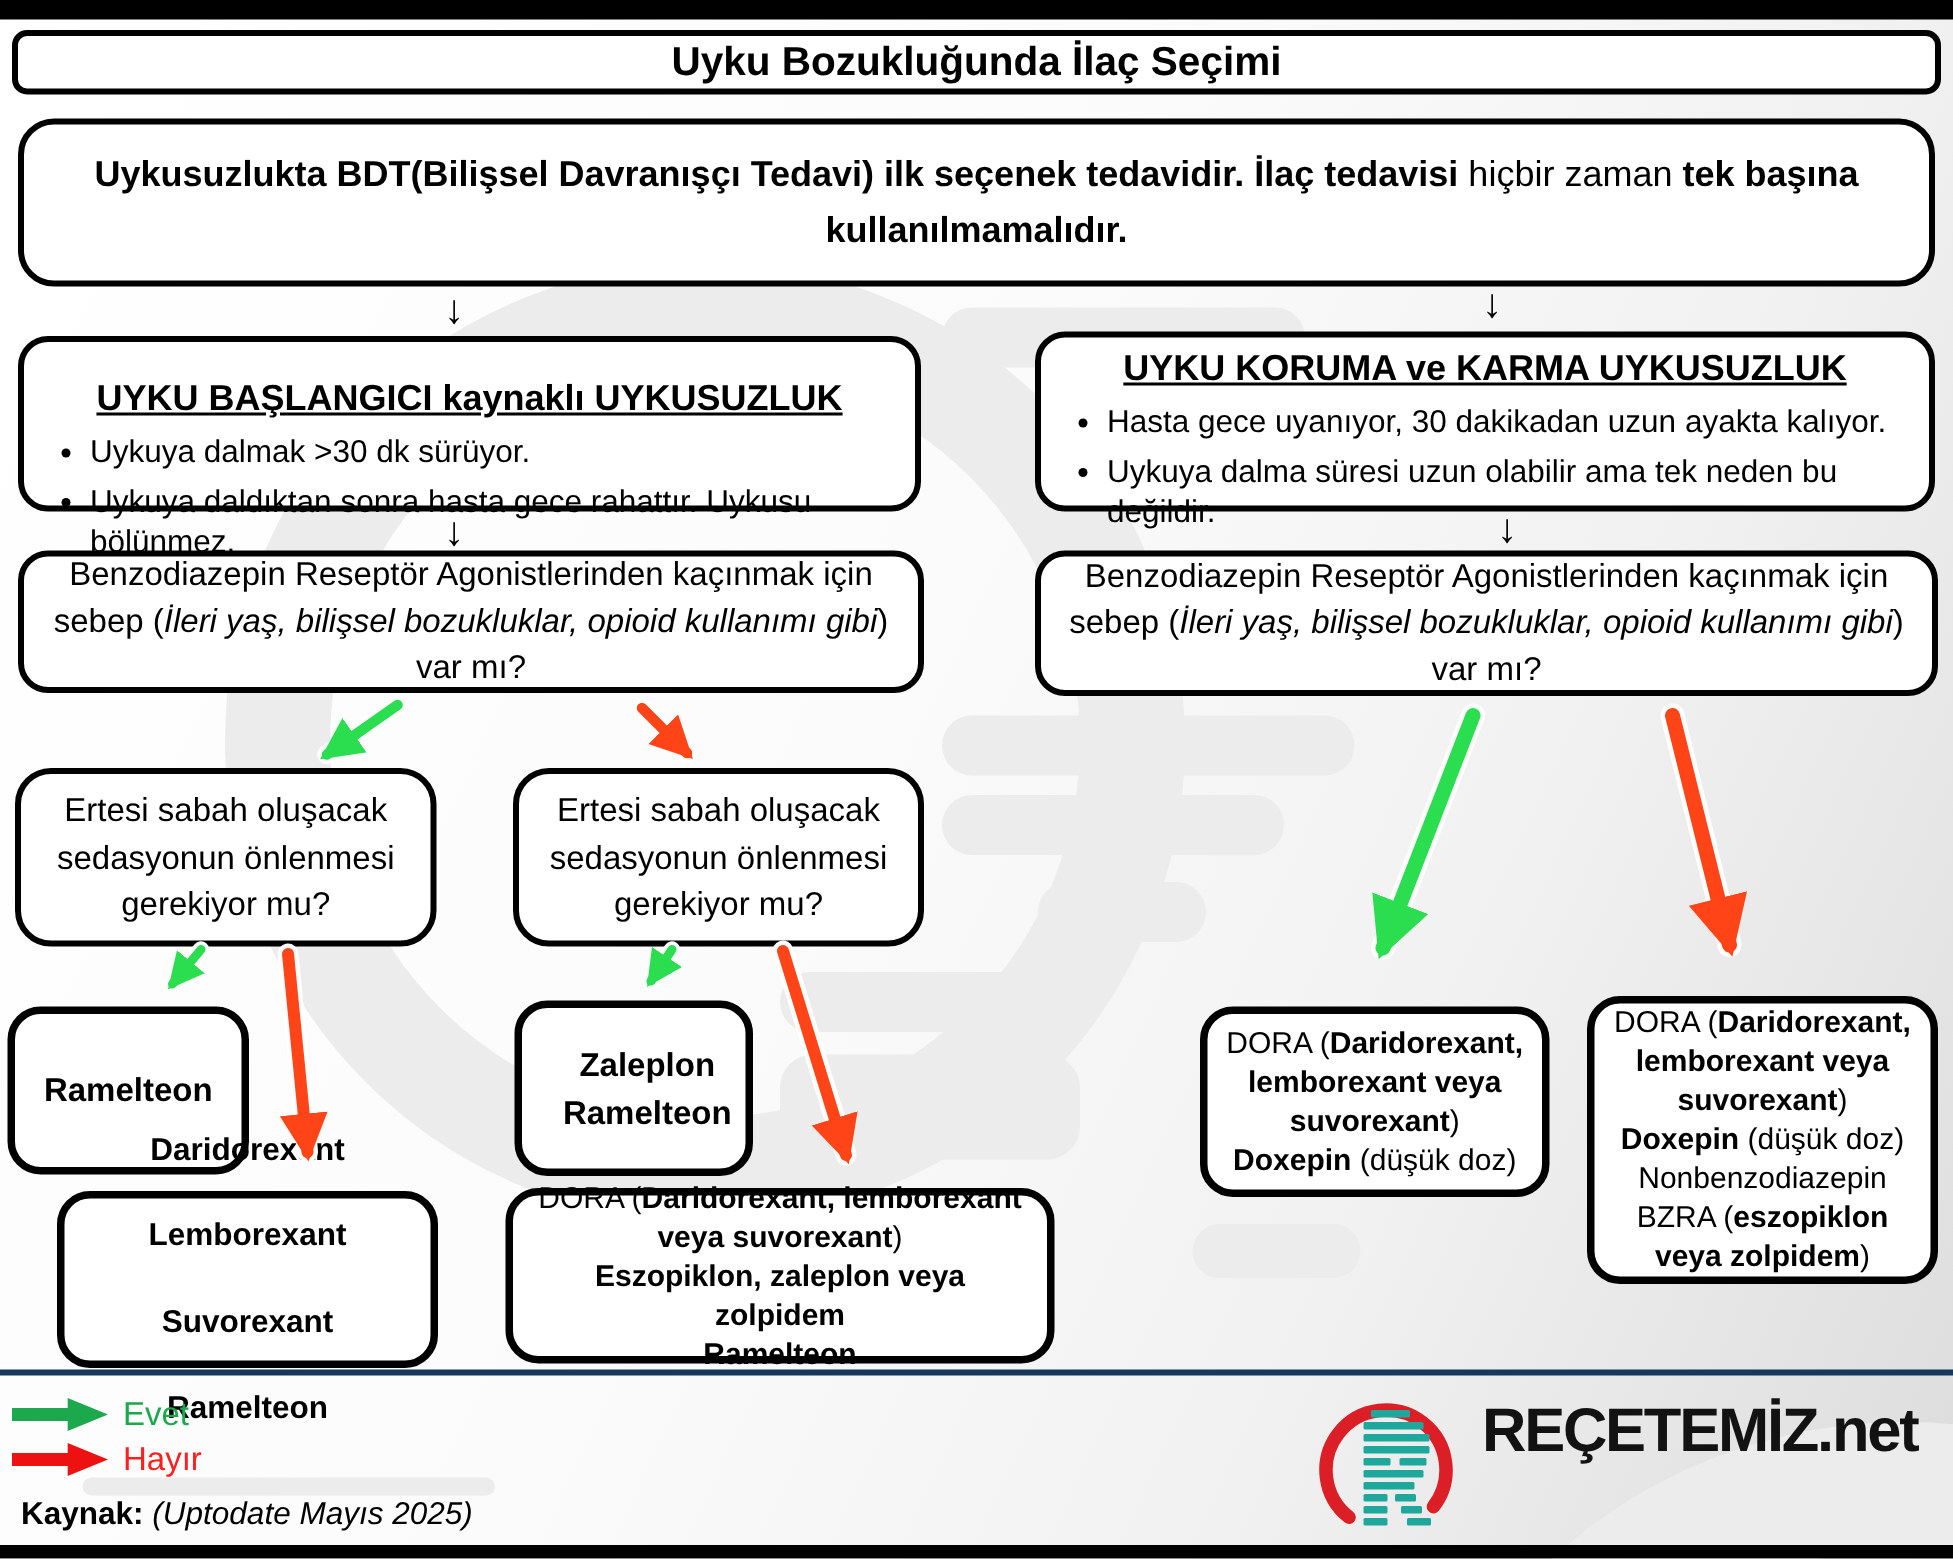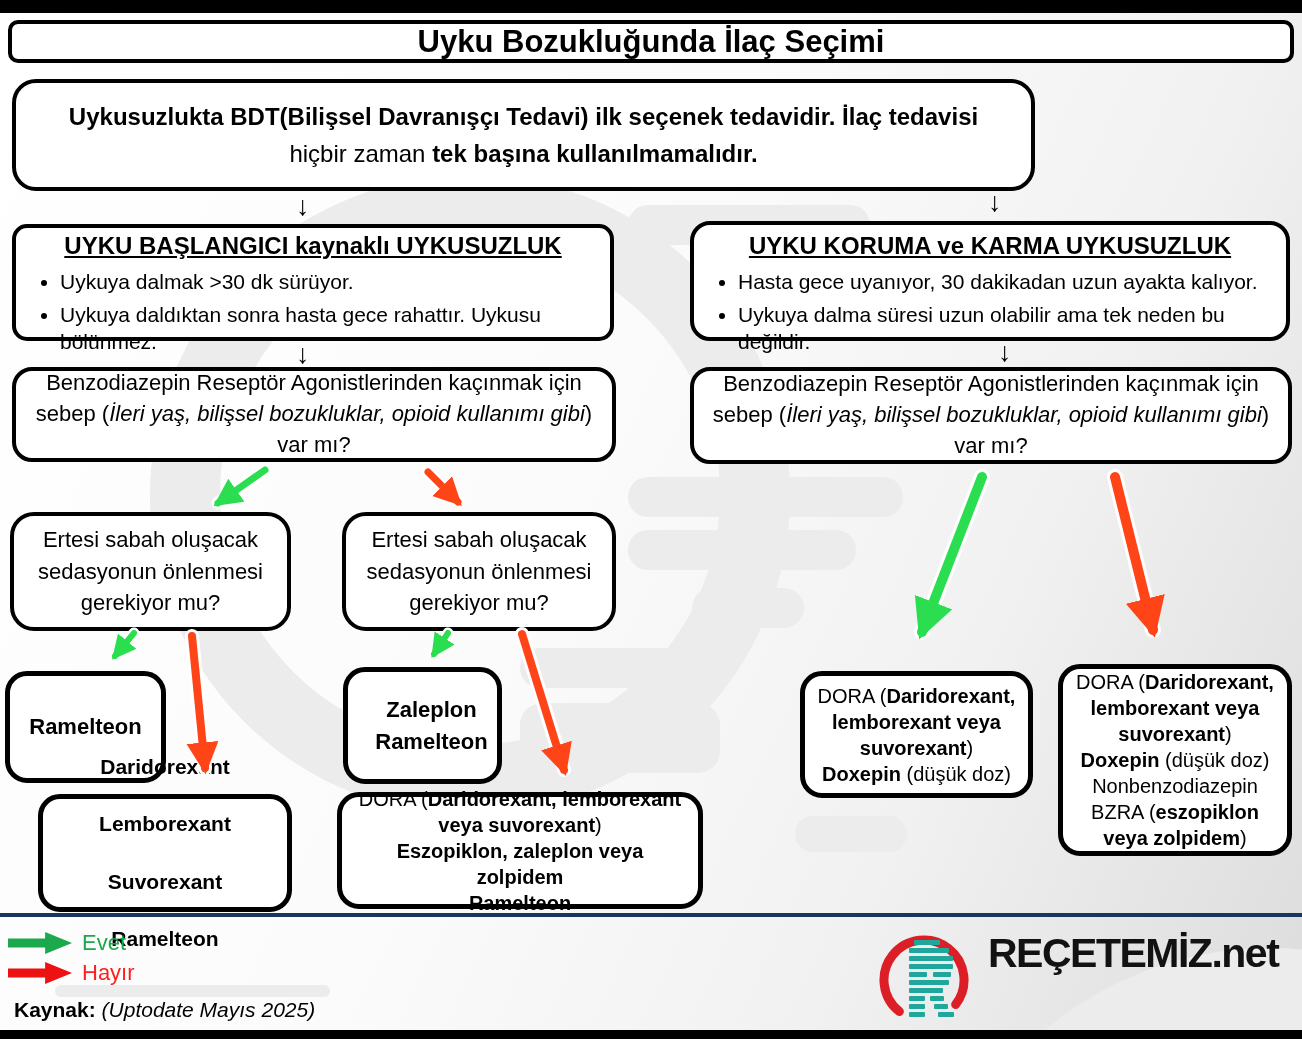--- a/index.html
+++ b/index.html
@@ -11,26 +11,26 @@
   
   .wm{position:absolute;background:#ececec;border-radius:22px;z-index:0;}
   .wm-ring{position:absolute;box-sizing:border-box;border:70px solid #ececec;border-radius:50%;background:transparent;z-index:0;}
   
   .black-bar{position:absolute;left:0;width:1302px;background:#000;z-index:6;}
   #divider-navy{position:absolute;left:0;top:913px;width:1302px;height:4px;background:#17375D;z-index:5;}
   
   .box{position:absolute;background:#fff;border:4px solid #000;border-radius:20px;box-sizing:border-box;
        display:flex;flex-direction:column;justify-content:center;z-index:2;}
   #title-box{left:8px;top:20px;width:1286px;height:43px;border-radius:10px;}
-  #title-box .t{font-size:31px;font-weight:bold;text-align:center;}
-  #intro-box{left:12px;top:79px;width:1023px;height:112px;border-radius:24px;padding:0 28px;}
+  #title-box .t{font-size:27px;font-weight:bold;text-align:center;}
+  #intro-box{left:12px;top:79px;width:1278px;height:112px;border-radius:24px;padding:0 28px;}
   #intro-box .t{font-size:24px;text-align:center;line-height:1.55;}
   .seg-b{font-weight:bold;}
   .seg-i{font-style:italic;}
-  #left-header{left:12px;top:224px;width:602px;height:117px;justify-content:flex-start;padding:2px 10px 0 10px;border-radius:15px;}
+  #left-header{left:12px;top:224px;width:602px;height:117px;justify-content:flex-start;padding:22px 10px 0 10px;}
   #right-header{left:690px;top:221px;width:600px;height:120px;justify-content:flex-start;padding:5px 10px 0 10px;}
   .hdr-title{font-size:24px;font-weight:bold;text-decoration:underline;text-align:center;margin:2px 0 3px 0;}
   .hdr-ul{margin:0;padding:0 0 0 34px;list-style:disc;}
   .hdr-ul li{font-size:21px;line-height:1.32;margin:5px 0;}
   #left-benzo{left:12px;top:367px;width:604px;height:95px;padding:0 18px;}
   #right-benzo{left:690px;top:367px;width:602px;height:97px;padding:0 18px;}
   .benzo-t{font-size:22px;text-align:center;line-height:1.4;}
   #q1{left:10px;top:512px;width:281px;height:119px;border-radius:24px;padding:0 14px;}
   #q2{left:342px;top:512px;width:274px;height:119px;border-radius:24px;padding:0 14px;}
   .q-t{font-size:22px;text-align:center;line-height:1.45;}

